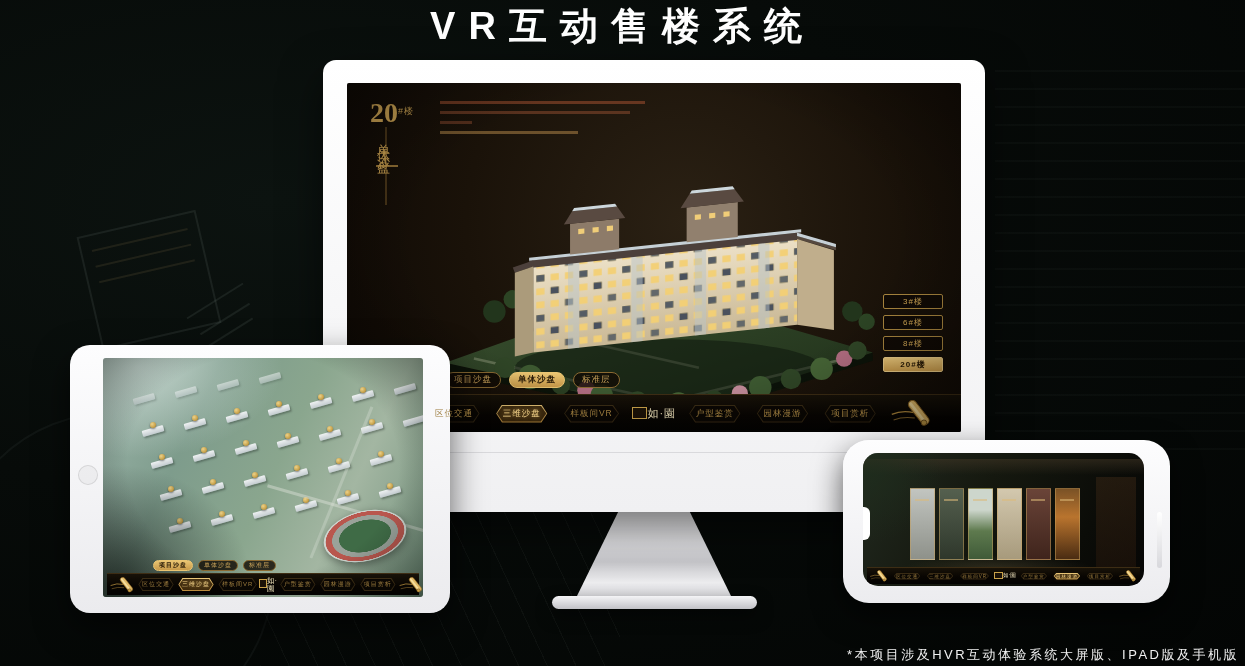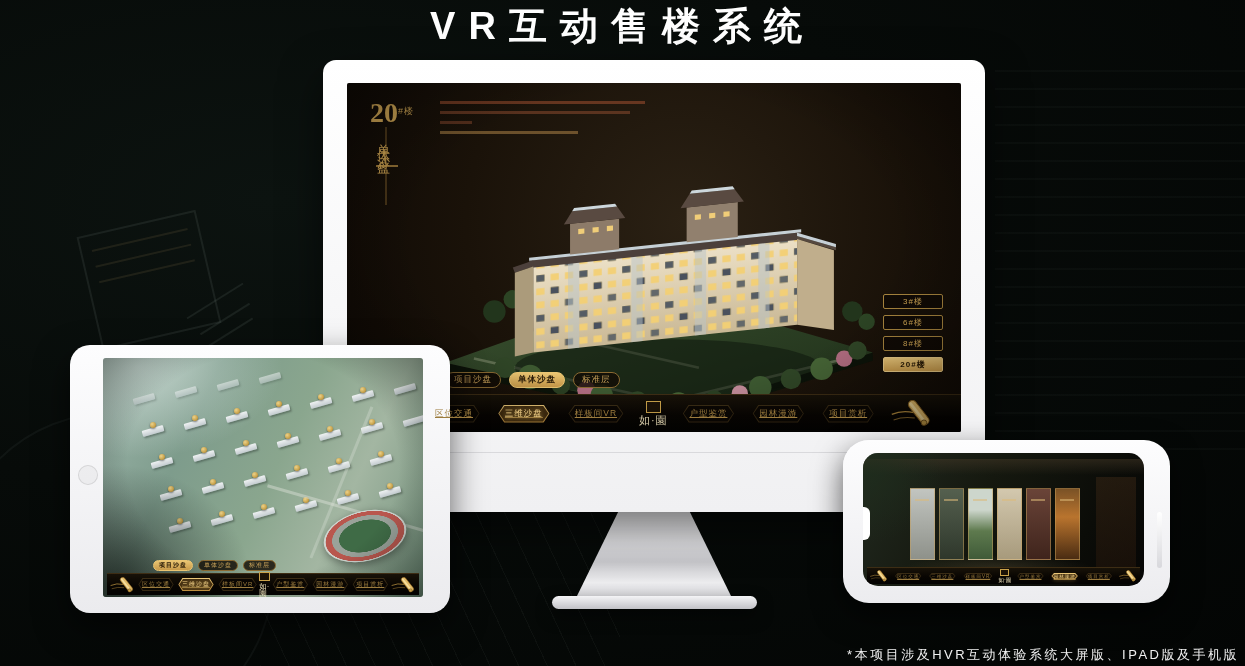--- a/index.html
+++ b/index.html
@@ -58,29 +58,29 @@
   .tabs-row{position:absolute;display:flex;gap:8px;}
   #monitor-tabs{left:98px;bottom:44px;}
   .tab{padding:1px 8px;font-size:8.5px;letter-spacing:1px;color:#caa35a;border:1px solid #8a6a32;
     border-radius:9px;background:rgba(18,12,5,.82);white-space:nowrap;cursor:pointer;}
   .tab.active{background:linear-gradient(#eac572,#c89a4a);color:#2a1c08;border-color:#eac572;font-weight:bold;}
   .tabs-row.sm{gap:5px;}
   .tabs-row.sm .tab{font-size:6px;padding:0 5px;border-radius:6px;}
   
   .navbar{position:absolute;display:flex;align-items:center;justify-content:space-between;
     background:linear-gradient(#181208,#080502 55%,#030201);border-top:1px solid rgba(150,110,50,.4);}
-  .nav-item{position:relative;white-space:nowrap;color:#9c7c3e;cursor:pointer;text-decoration:underline;}
+  .nav-item{position:relative;white-space:nowrap;color:#9c7c3e;cursor:pointer;}
   .nav-item .hex{position:absolute;inset:0;clip-path:polygon(6% 50%,16% 0,84% 0,94% 50%,84% 100%,16% 100%);
     background:rgba(150,115,55,.32);}
   .nav-item .hex::before{content:"";position:absolute;inset:1px;clip-path:inherit;background:rgba(8,5,2,.95);}
   .nav-item .lbl{position:relative;z-index:1;letter-spacing:1px;}
   .nav-item.active .hex{background:linear-gradient(#ecca7c,#b98a3c);}
   .nav-item.active .hex::before{background:rgba(52,34,9,.92);}
   .nav-item.active .lbl{color:#f2d188;text-shadow:0 0 4px rgba(240,200,110,.6);}
-  .nav-logo{display:flex;flex-direction:column;align-items:center;line-height:1;}
+  .nav-logo{display:flex;flex-direction:row;align-items:center;line-height:1;}
   .nav-logo .seal{border:1px solid #caa24a;background:rgba(30,20,8,.85);margin-bottom:2px;}
   .nav-logo .word{color:#efe3bc;font-family:"Liberation Serif","DejaVu Serif",serif;}
   .scroll-icon{display:inline-block;line-height:0;cursor:pointer;}
   
   .nav-lg{left:0;right:0;bottom:0;height:37px;padding:0 26px 0 78px;font-size:8.5px;}
   .nav-lg .nav-item{padding:3px 10px;}
   .nav-lg .seal{width:13px;height:10px;}
   .nav-lg .word{font-size:11px;letter-spacing:1px;}
   .nav-lg .scroll-icon svg{width:46px;height:27px;}
   .nav-md{left:4px;right:4px;bottom:2px;height:21px;padding:0 2px;font-size:6px;}

